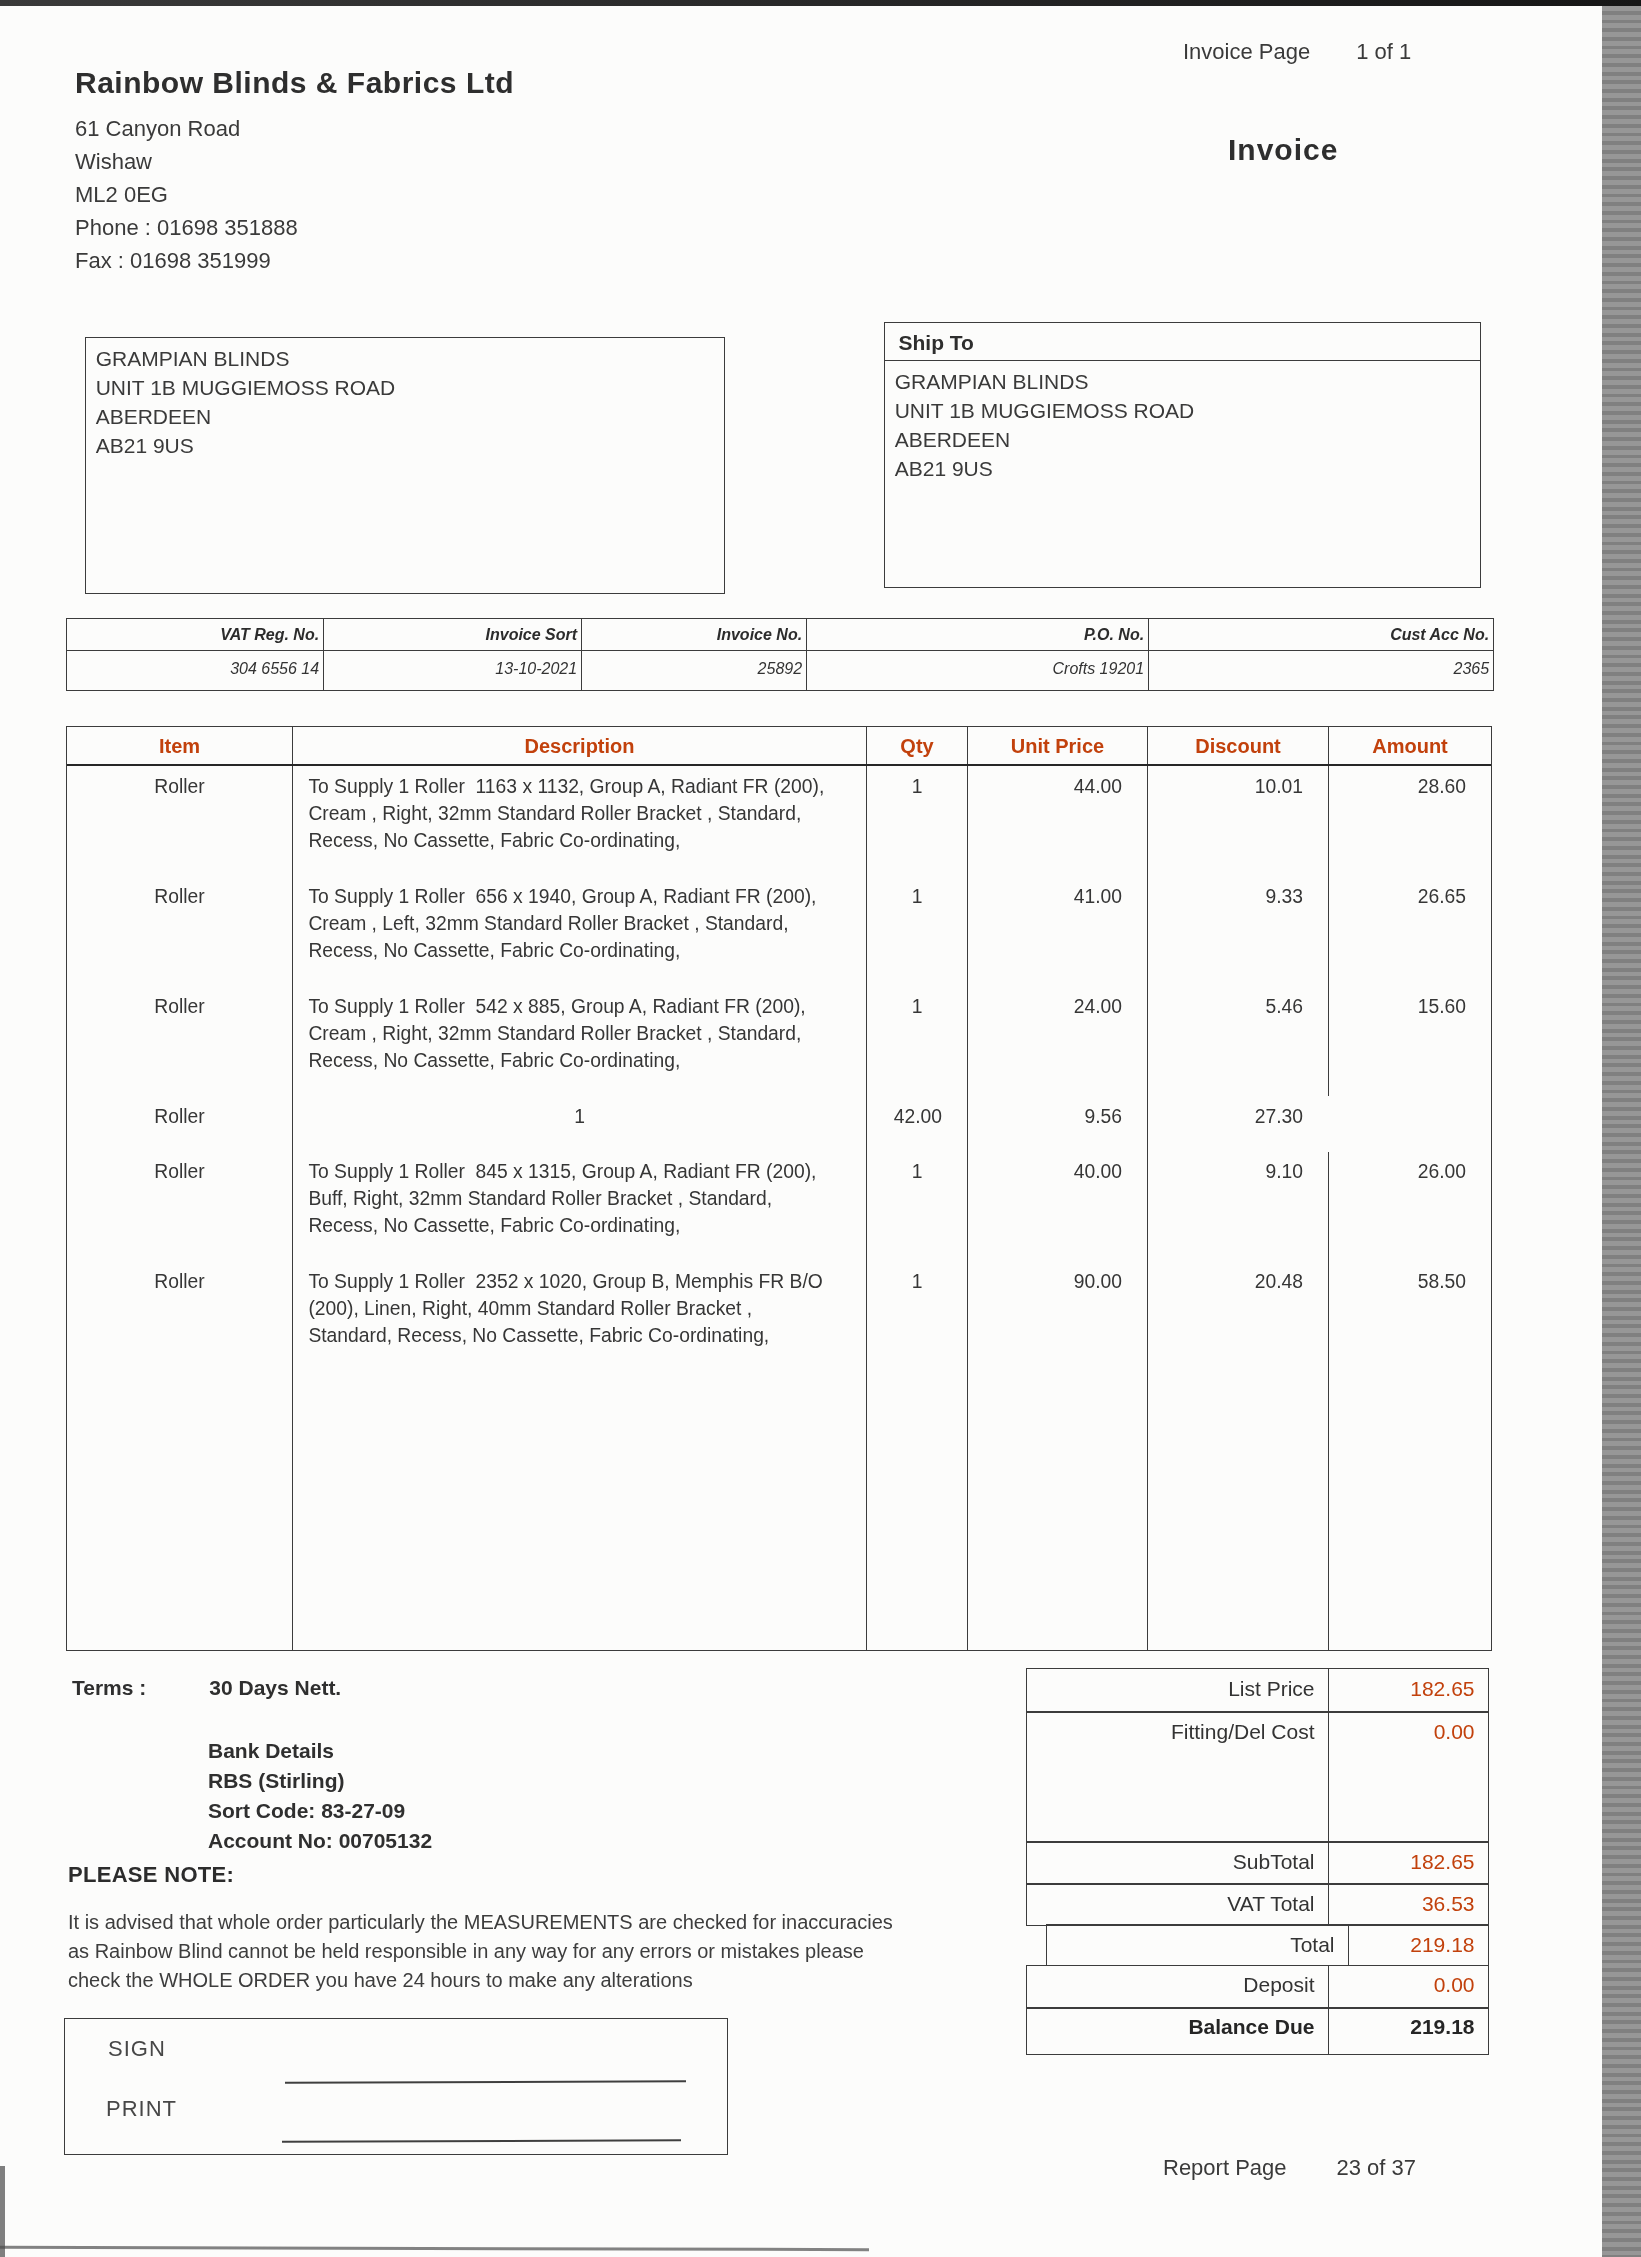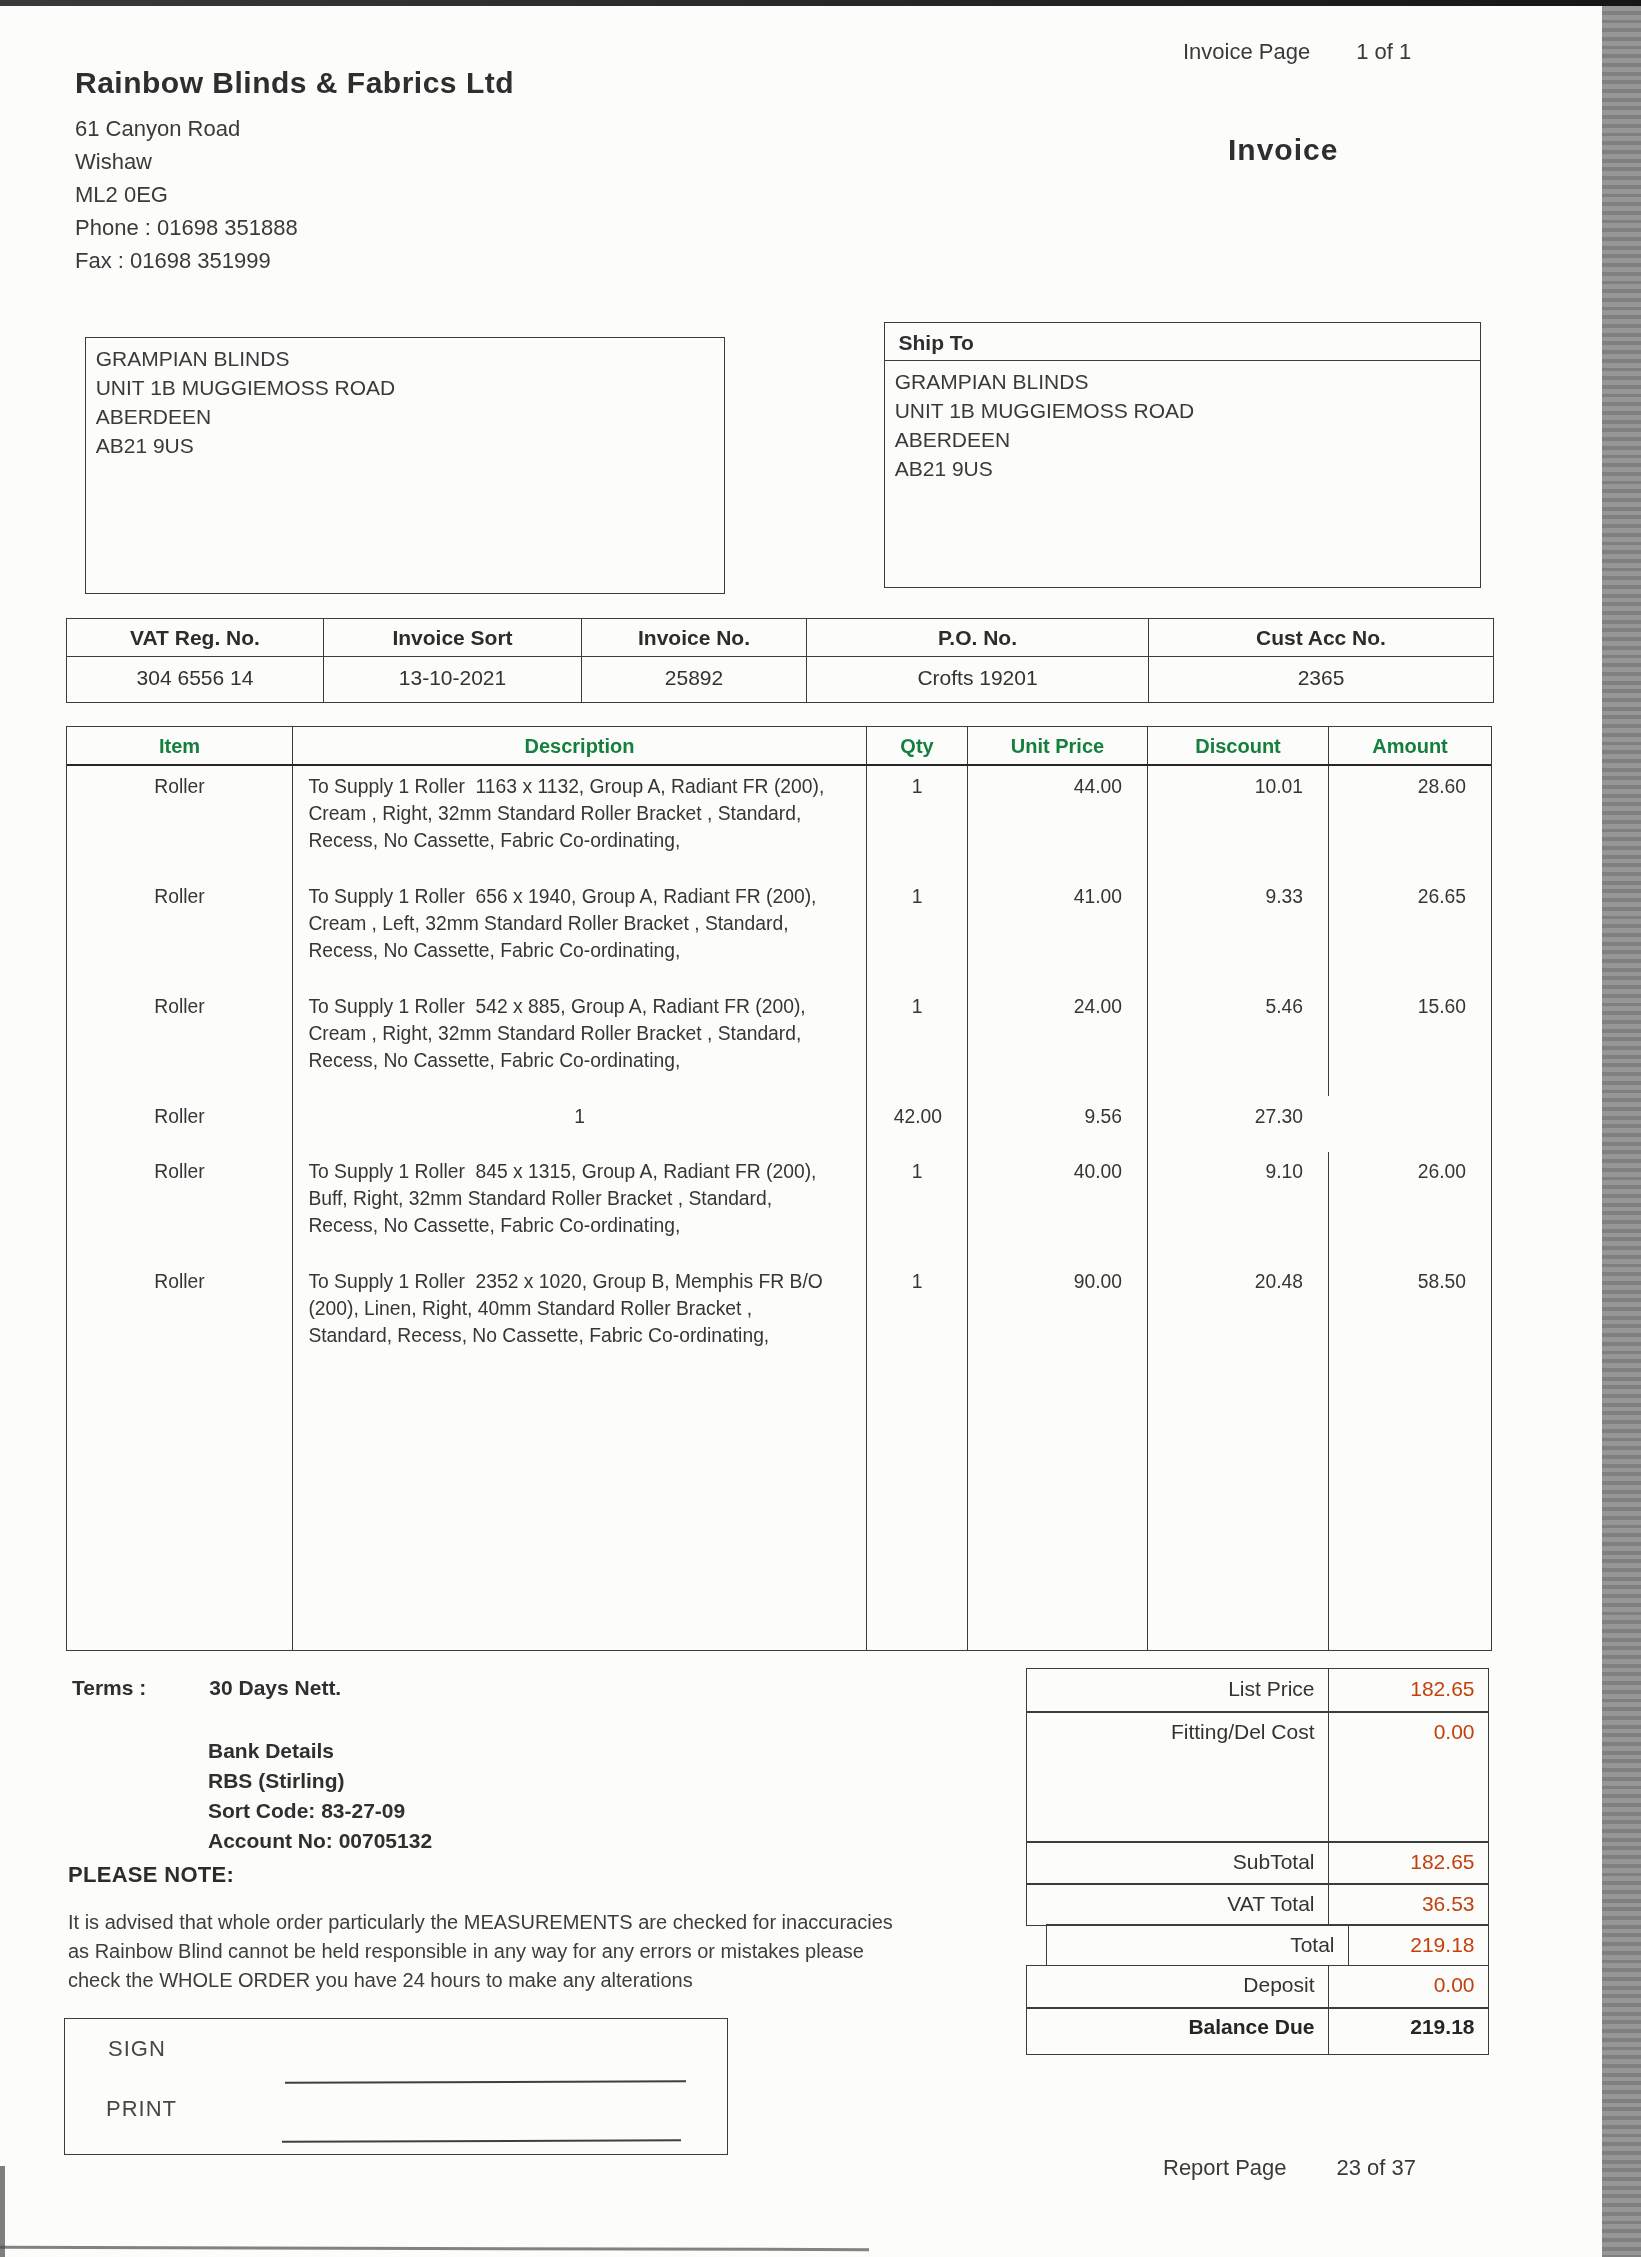--- a/index.html
+++ b/index.html
@@ -30,34 +30,34 @@
   .addr-box .addr-head{font-size:21px;font-weight:700;color:#2e2e2e;padding:7.7px 13.5px 5.8px;border-bottom:1.9px solid #3c3c3c;}
   .addr-box .addr-body{padding:5.8px 9.7px;}
   .addr-box .addr-line{font-size:21px;line-height:29px;color:#3a3a3a;}
   #invoice-to-box{left:85px;top:337px;width:638px;height:255px;}
   #ship-to-box{left:884px;top:322px;width:595px;height:264px;}
 
   
   .ref-table{position:absolute;left:66px;top:618px;width:1426px;border:1.9px solid #3c3c3c;}
   .ref-row{display:flex;}
   .ref-row.head{border-bottom:1.9px solid #3c3c3c;}
-  .ref-cell{box-sizing:border-box;text-align:center;font-size:21px;color:#333;}
+  .ref-cell{box-sizing:border-box;text-align:right;font-size:16px;color:#333;font-style:italic;}
   .ref-row.head .ref-cell{font-weight:700;color:#2c2c2c;padding:6.8px 3.9px 5.8px;}
   .ref-row.vals .ref-cell{padding:9.7px 3.9px 11.6px;}
   .ref-cell:nth-child(1){width:256px;}
   .ref-cell:nth-child(2){width:258px;border-left:1.9px solid #3c3c3c;}
   .ref-cell:nth-child(3){width:225px;border-left:1.9px solid #3c3c3c;}
   .ref-cell:nth-child(4){width:342px;border-left:1.9px solid #3c3c3c;}
   .ref-cell:nth-child(5){width:342px;border-left:1.9px solid #3c3c3c;flex:1;}
 
   
   .items-table{position:absolute;left:66px;top:726px;width:1426px;height:925px;border:1.9px solid #3c3c3c;display:flex;flex-direction:column;box-sizing:border-box;}
   .i-grid{display:grid;grid-template-columns:225px 574px 101px 180px 181px 1fr;}
   .items-head{border-bottom:2.9px solid #262626;}
-  .items-head .i-cell{font-size:20px;font-weight:700;color:#15803d;text-align:center;padding:7.7px 1.9px 6.8px;}
+  .items-head .i-cell{font-size:20px;font-weight:700;color:#c2410c;text-align:center;padding:7.7px 1.9px 6.8px;}
   .i-cell{box-sizing:border-box;}
   .i-cell + .i-cell{border-left:1.9px solid #3c3c3c;}
   .items-body{flex:1;display:flex;flex-direction:column;}
   .item-row .i-cell{font-size:19.3px;color:#363636;padding-top:6.8px;padding-bottom:22px;line-height:27px;}
   .i-item{text-align:center;}
   .i-desc{padding-left:15.4px;padding-right:7.7px;}
   .i-desc .desc-text{display:block;max-width:526px;white-space:pre-wrap;}
   .i-qty{text-align:center;}
   .i-num{text-align:right;padding-right:25px;}
   .filler-row{flex:1;}

